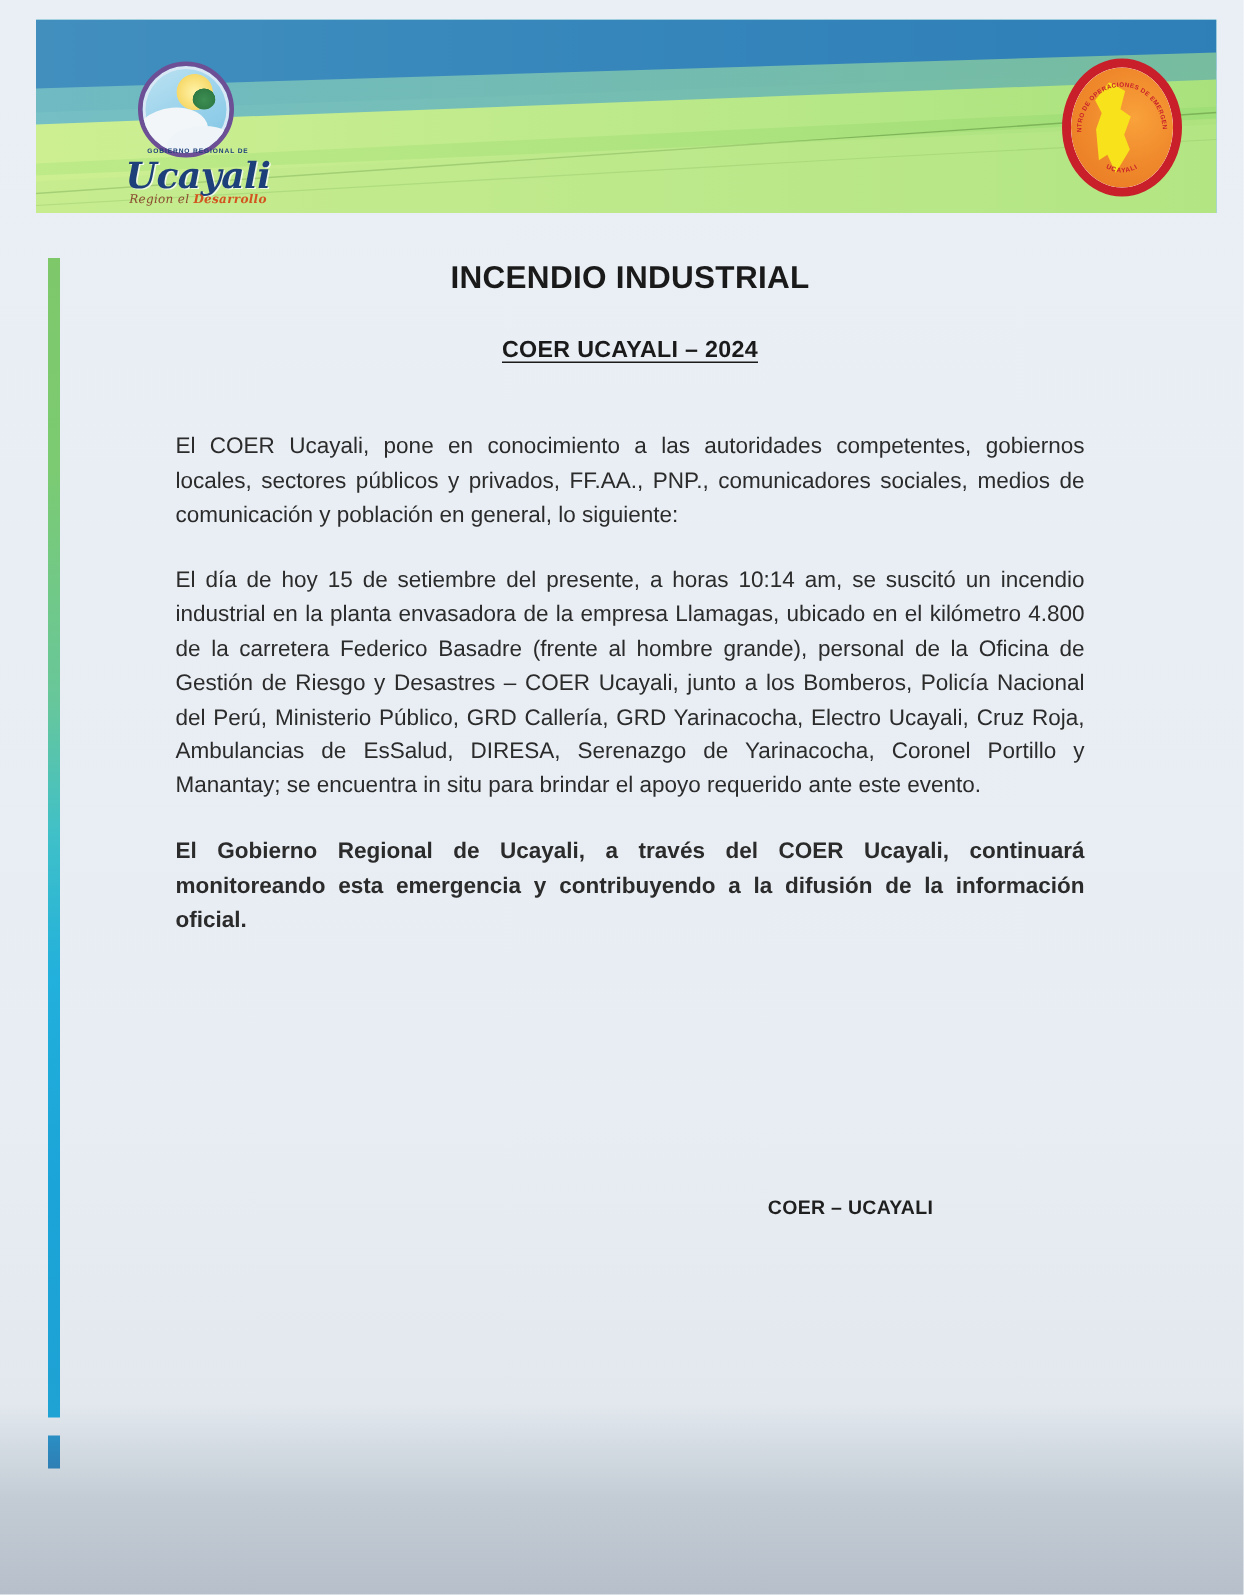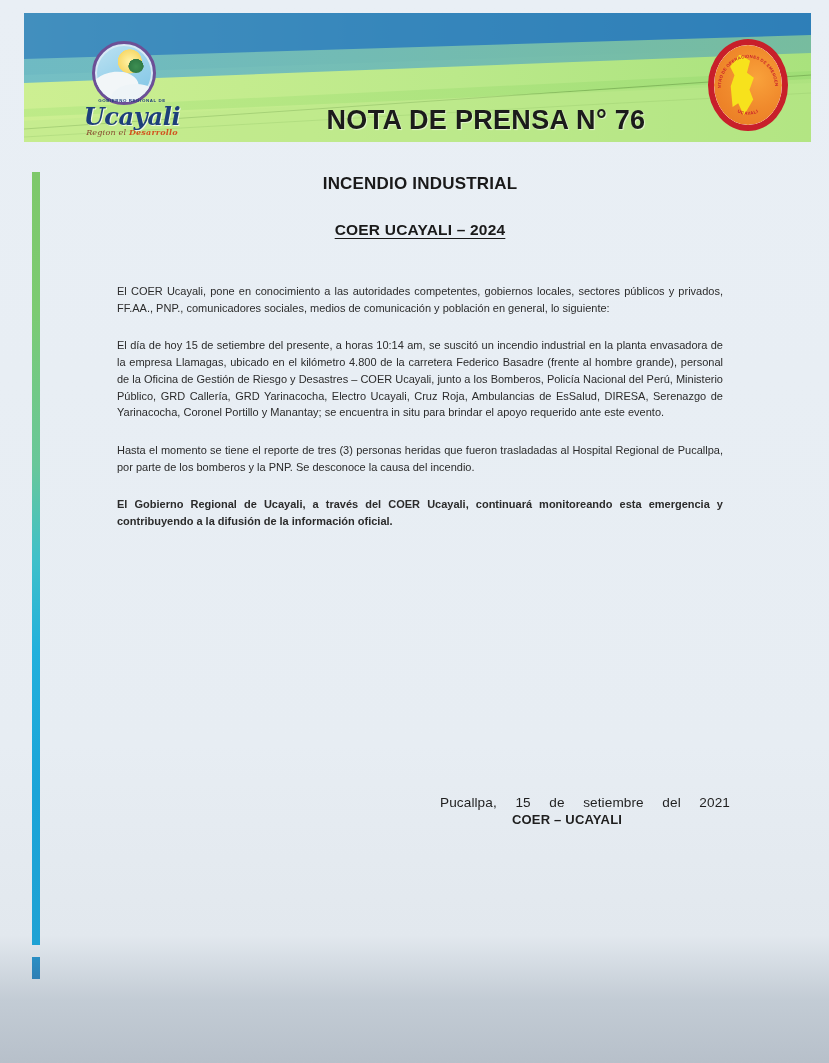--- a/index.html
+++ b/index.html
@@ -147,34 +147,34 @@
   #doc-body {
     position: absolute;
     left: 117px; top: 168px;
     width: 606px;
   }
 
   .head-line {
     text-align: center;
     font-weight: bold;
     color: #1a1a1a;
-    font-size: 17px;
+    font-size: 21px;
     letter-spacing: .2px;
   }
   #title-1 { margin-top: 6px; }
   #title-2 {
     margin-top: 27px;
     text-decoration: underline;
     text-underline-offset: 3px;
     font-size: 15.5px;
   }
 
   .para {
     margin-top: 22px;
-    font-size: 11px;
+    font-size: 15px;
     line-height: 1.52;
     color: #2b2b2b;
     text-align: justify;
     text-justify: inter-word;
   }
   #p1 { margin-top: 44px; }
   #p2 { margin-top: 21px; }
   #p3 { margin-top: 21px; }
   #p4 { margin-top: 21px; }
   #p5 { margin-top: 21px; font-weight: bold; }
@@ -242,23 +242,20 @@
       <div class="hill"></div>
       <div class="hill2"></div>
       <div class="palm"></div>
     </div>
     <div id="ucayali-supra">GOBIERNO REGIONAL DE</div>
     <div id="ucayali-word">Ucayali</div>
     <div id="ucayali-tag">
       <span>Region el </span><b>Desarrollo</b>
     </div>
 
-    <div style="position:absolute;left:272px;top:92px;width:380px;text-align:center;
-                font-size:27px;font-weight:bold;color:#1b1b1b;letter-spacing:.3px;
-                text-shadow:1px 1px 1px rgba(255,255,255,.6);">NOTA DE PRENSA N° 76</div>
 
     <div id="right-logo">
       <div class="inner"></div>
       <div class="map"></div>
       <svg class="ring-text" viewBox="0 0 100 100">
         <defs>
           <path id="ringTop" d="M 10,54 A 40,44 0 0 1 90,54"></path>
           <path id="ringBot" d="M 16,56 A 34,38 0 0 0 84,56"></path>
         </defs>
         <text font-size="6.2" fill="#c81f2a" font-weight="bold" letter-spacing="0.4">
@@ -273,22 +270,20 @@
 
   <div id="accent-bar"></div>
   <div id="accent-bar-tail"></div>
 
   <div id="doc-body">
     <div id="title-1" class="head-line">INCENDIO INDUSTRIAL</div>
     <div id="title-2" class="head-line">COER UCAYALI – 2024</div>
 
     <p id="p1" class="para">El COER Ucayali, pone en conocimiento a las autoridades competentes, gobiernos locales, sectores públicos y privados, FF.AA., PNP., comunicadores sociales, medios de comunicación y población en general, lo siguiente:</p>
     <p id="p2" class="para">El día de hoy 15 de setiembre del presente, a horas 10:14 am, se suscitó un incendio industrial en la planta envasadora de la empresa Llamagas, ubicado en el kilómetro 4.800 de la carretera Federico Basadre (frente al hombre grande), personal de la Oficina de Gestión de Riesgo y Desastres – COER Ucayali, junto a los Bomberos, Policía Nacional del Perú, Ministerio Público, GRD Callería, GRD Yarinacocha, Electro Ucayali, Cruz Roja, Ambulancias de EsSalud, DIRESA, Serenazgo de Yarinacocha, Coronel Portillo y Manantay; se encuentra in situ para brindar el apoyo requerido ante este evento.</p>
-    <p id="p4" class="para">Hasta el momento se tiene el reporte de tres (3) personas heridas que fueron trasladadas al Hospital Regional de Pucallpa, por parte de los bomberos y la PNP. Se desconoce la causa del incendio.</p>
     <p id="p5" class="para">El Gobierno Regional de Ucayali, a través del COER Ucayali, continuará monitoreando esta emergencia y contribuyendo a la difusión de la información oficial.</p>
   </div>
 
   <div id="signature">
-    <div id="sign-place">Pucallpa, 15 de setiembre del 2021</div>
     <div id="sign-org">COER – UCAYALI</div>
   </div>
 
 </div>
 
 </body></html>

